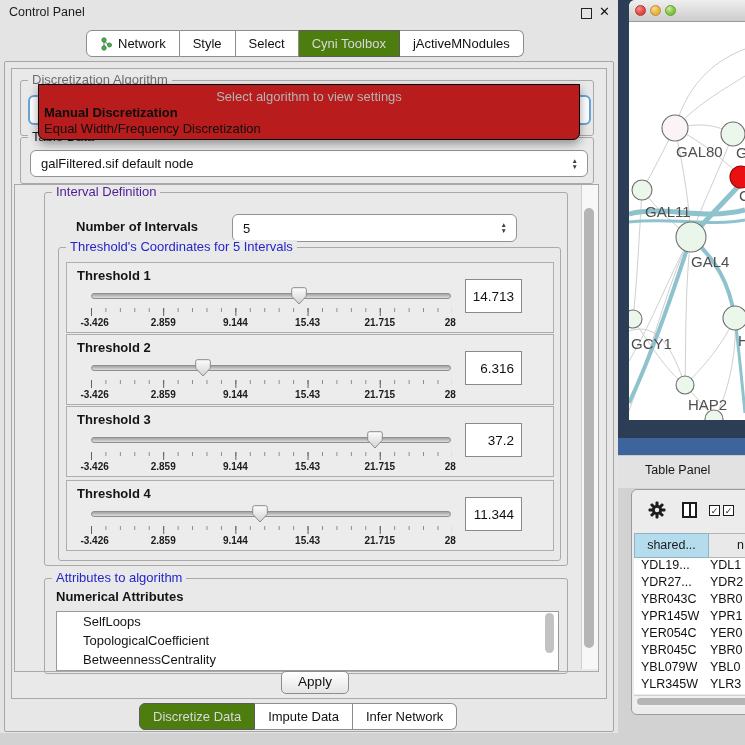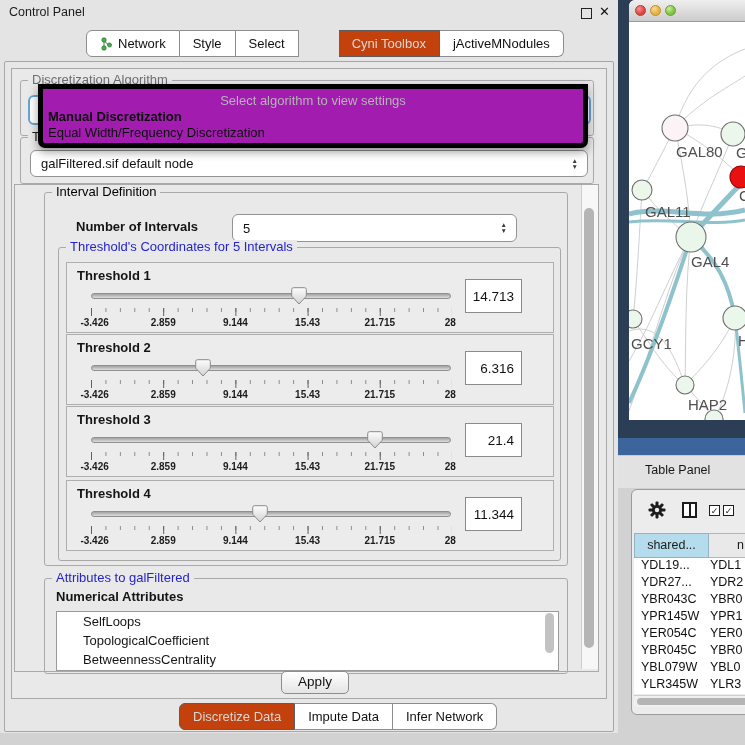--- a/index.html
+++ b/index.html
@@ -12,42 +12,42 @@
   .cp-titlebar{left:0;top:0;width:618px;height:24px;}
   .cp-title{left:9px;top:5px;font-size:12.5px;color:#1b1b1b;}
   .float-icon{right:26px;top:8px;width:9px;height:9px;border:1.5px solid #222;background:transparent;}
   .close-icon{right:8px;top:4px;font-size:13px;font-weight:bold;color:#111;}
 
   .tabrow{display:flex;align-items:stretch;}
   .tab{background:#fff;border:1px solid #8d8d8d;border-left:none;font-size:13px;color:#111;
        padding:0 13px;height:25px;line-height:25px;display:flex;align-items:center;gap:5px;}
   .tab:first-child{border-left:1px solid #8d8d8d;border-radius:6px 0 0 6px;}
   .tab:last-child{border-radius:0 6px 6px 0;}
-  .tab.sel{background:#c2410c;color:#d9d9d9;border-color:#5c5c5c;margin-left:40px;}
+  .tab.sel{background:#4d7c0f;color:#d9d9d9;border-color:#5c5c5c;}
   .top-tabs{left:86px;top:30px;}
   .bottom-tabs{left:139px;top:703px;}
 
   .cp-main{left:4px;top:61px;width:608px;height:669px;border:1px solid #a6a6a6;background:#e7e7e7;border-radius:2px;}
   .cyni-panel{left:11px;top:68px;width:594px;height:629px;border:1px solid #a9a9a9;background:#e9e9e9;}
 
   .groupbox{border:1px solid #a9a9a9;border-radius:3px;background:transparent;}
   .group-title{font-size:13px;background:#e9e9e9;padding:0 4px;line-height:14px;white-space:nowrap;}
   .t-gray{color:#6e6e6e;}
   .t-dark{color:#1c1c1c;}
-  .t-green{color:#000000;}
+  .t-green{color:#4c1d95;}
   .t-blue{color:#2424cc;}
 
   .combo{background:#fff;border:1px solid #939393;border-radius:6px;display:flex;align-items:center;
          font-size:13px;color:#111;}
   .combo .val{flex:1;padding-left:10px;white-space:nowrap;overflow:hidden;}
   .combo .arrows{display:flex;flex-direction:column;align-items:center;padding-right:9px;color:#3c3c3c;}
   .combo .arrows span{font-size:6.5px;line-height:6px;}
   .combo-focus{border:2px solid #66a3d8;}
 
-  .popup{background:#a21caf;border:5px solid #000000;border-radius:0 0 7px 7px;
+  .popup{background:#b91c1c;border:1px solid #000000;border-radius:0 0 7px 7px;
          box-shadow:0 4px 10px rgba(0,0,0,.38);z-index:5;}
   .popup .ph{text-align:center;color:#b4b4b4;font-size:13px;line-height:17px;margin-top:3px;}
   .popup .it{font-size:13px;color:#0d0d0d;line-height:16px;padding-left:5px;white-space:nowrap;}
   .popup .it.bold{font-weight:bold;}
 
   .scrollpane{left:14px;top:184px;width:583px;height:486px;border:1px solid #a9a9a9;background:#e9e9e9;overflow:hidden;}
   .vsb-track{background:#f7f7f7;border-left:1px solid #cdcdcd;}
   .sb-thumb{background:#b5b5b5;border-radius:5px;}
 
   .bold-label{font-size:13px;font-weight:bold;color:#141414;white-space:nowrap;}
@@ -254,21 +254,21 @@
       <div class="abs ticks-minor"></div>
       <div class="abs ticks-major"></div>
       <div class="abs tick-labels">
         <span class="tick-label" style="left:1%">-3.426</span>
         <span class="tick-label" style="left:20%">2.859</span>
         <span class="tick-label" style="left:40%">9.144</span>
         <span class="tick-label" style="left:60%">15.43</span>
         <span class="tick-label" style="left:80%">21.715</span>
         <span class="tick-label" style="left:99.5%">28</span>
       </div>
-      <div class="abs valbox">21.4</div>
+      <div class="abs valbox">37.2</div>
     </div>
 
     <div class="abs thr-panel" style="top:480px;">
       <span class="abs bold-label" style="left:10px;top:5px;">Threshold 4</span>
       <div class="abs slider">
         <div class="track"></div>
         <svg class="thumb" width="16" height="18" style="left: 161.2px;">
           <path d="M2.5 0.7 H13.5 Q15.3 0.7 15.3 2.5 V9.2 L8 17 L0.7 9.2 V2.5 Q0.7 0.7 2.5 0.7 Z" fill="url(#thumbGrad)" stroke="#8a8a8a" stroke-width="1"></path>
         </svg>
       </div>
@@ -279,21 +279,21 @@
         <span class="tick-label" style="left:20%">2.859</span>
         <span class="tick-label" style="left:40%">9.144</span>
         <span class="tick-label" style="left:60%">15.43</span>
         <span class="tick-label" style="left:80%">21.715</span>
         <span class="tick-label" style="left:99.5%">28</span>
       </div>
       <div class="abs valbox">11.344</div>
     </div>
 
     <div class="abs groupbox" style="left:44px;top:578px;width:522px;height:94px;"></div>
-    <span class="abs group-title t-blue" style="left:52px;top:571px;">Attributes to galFiltered</span>
+    <span class="abs group-title t-blue" style="left:52px;top:571px;">Attributes to algorithm</span>
     <span class="abs bold-label" style="left:56px;top:589px;">Numerical Attributes</span>
     <div class="abs listbox" style="left:56px;top:611px;width:501px;height:58px;">
       <div class="li">SelfLoops</div>
       <div class="li">TopologicalCoefficient</div>
       <div class="li">BetweennessCentrality</div>
     </div>
     <div class="abs sb-thumb" style="left:545px;top:613px;width:9px;height:40px;background:#c2c2c2;"></div>
 
     <div class="abs btn" style="left:281px;top:671px;width:66px;height:21px;text-align:center;">Apply</div>
 

